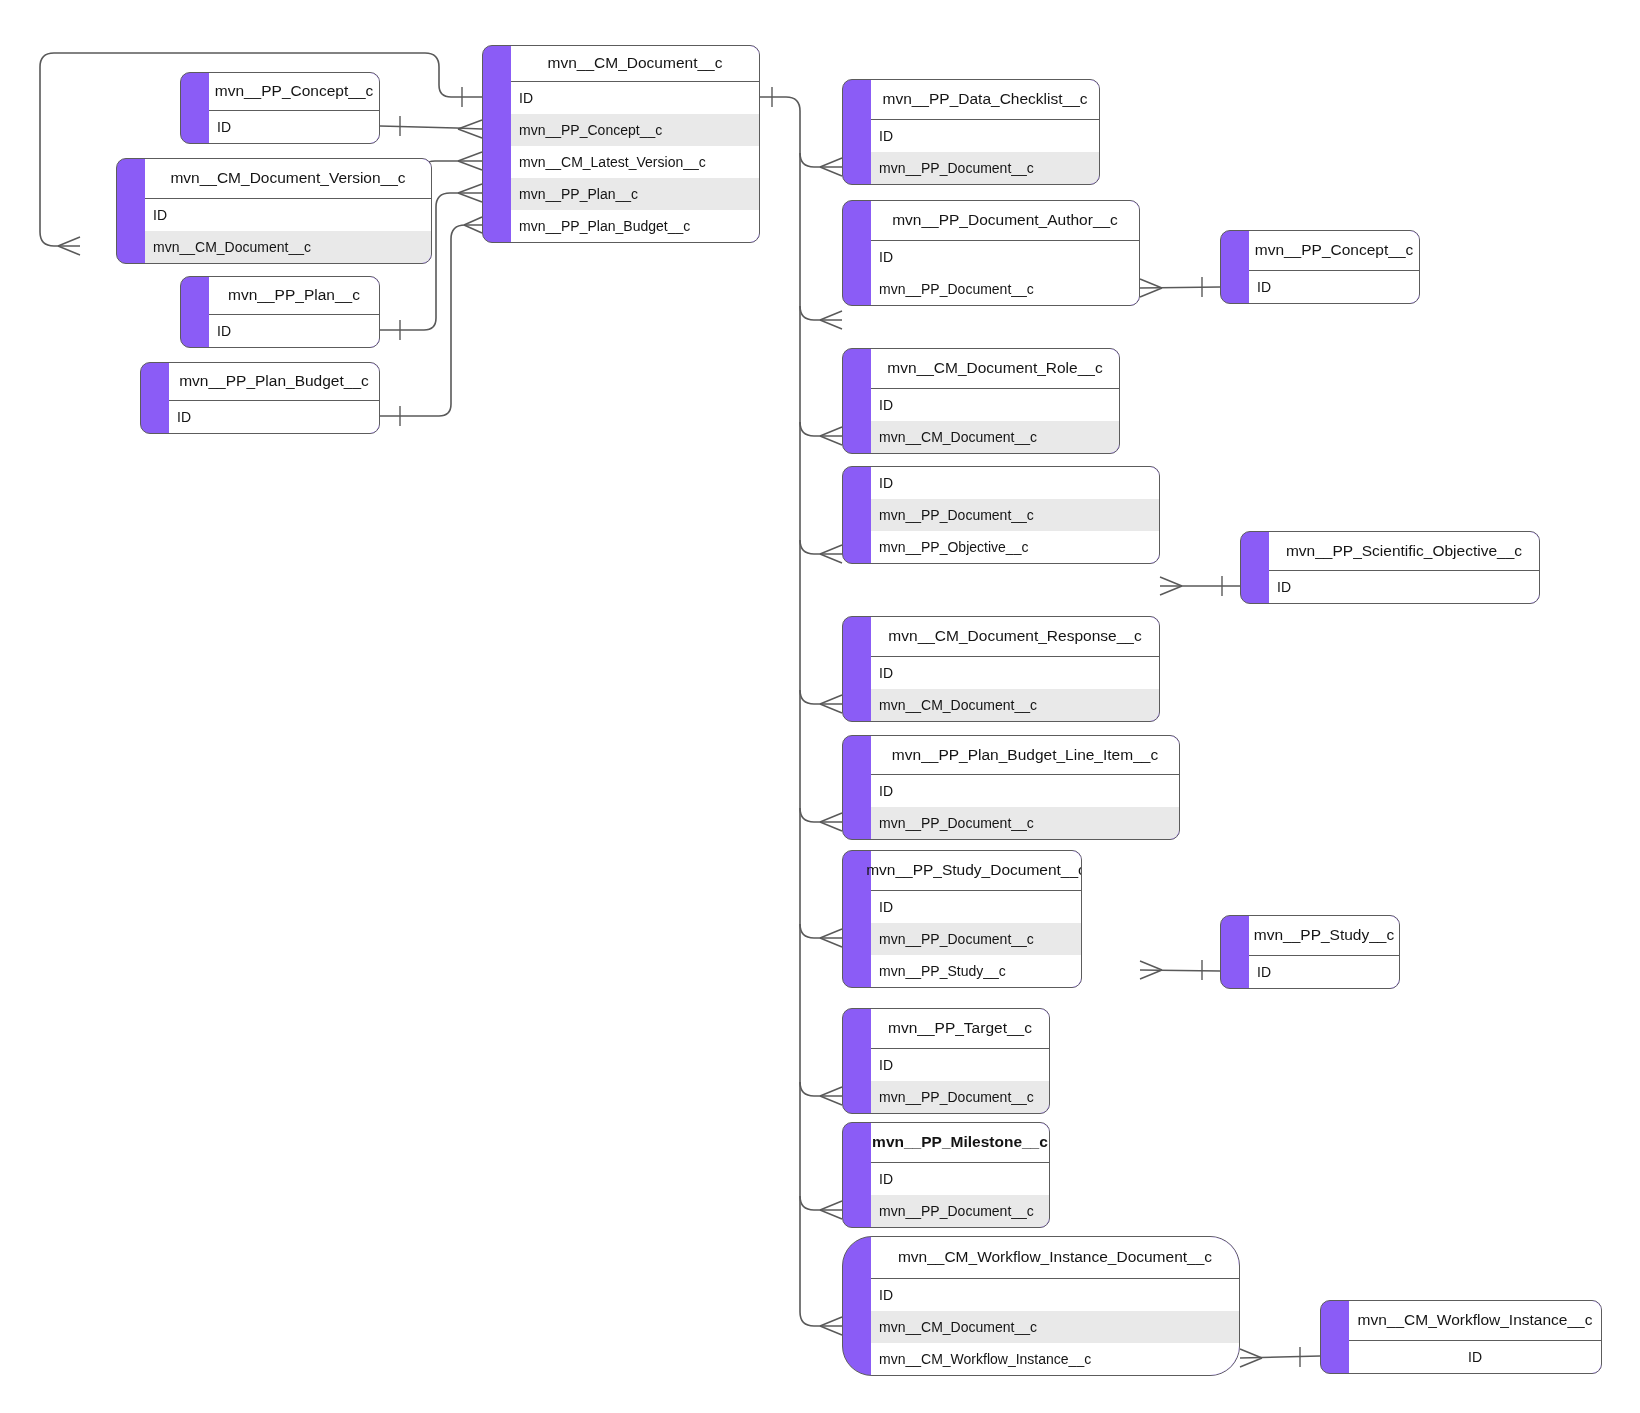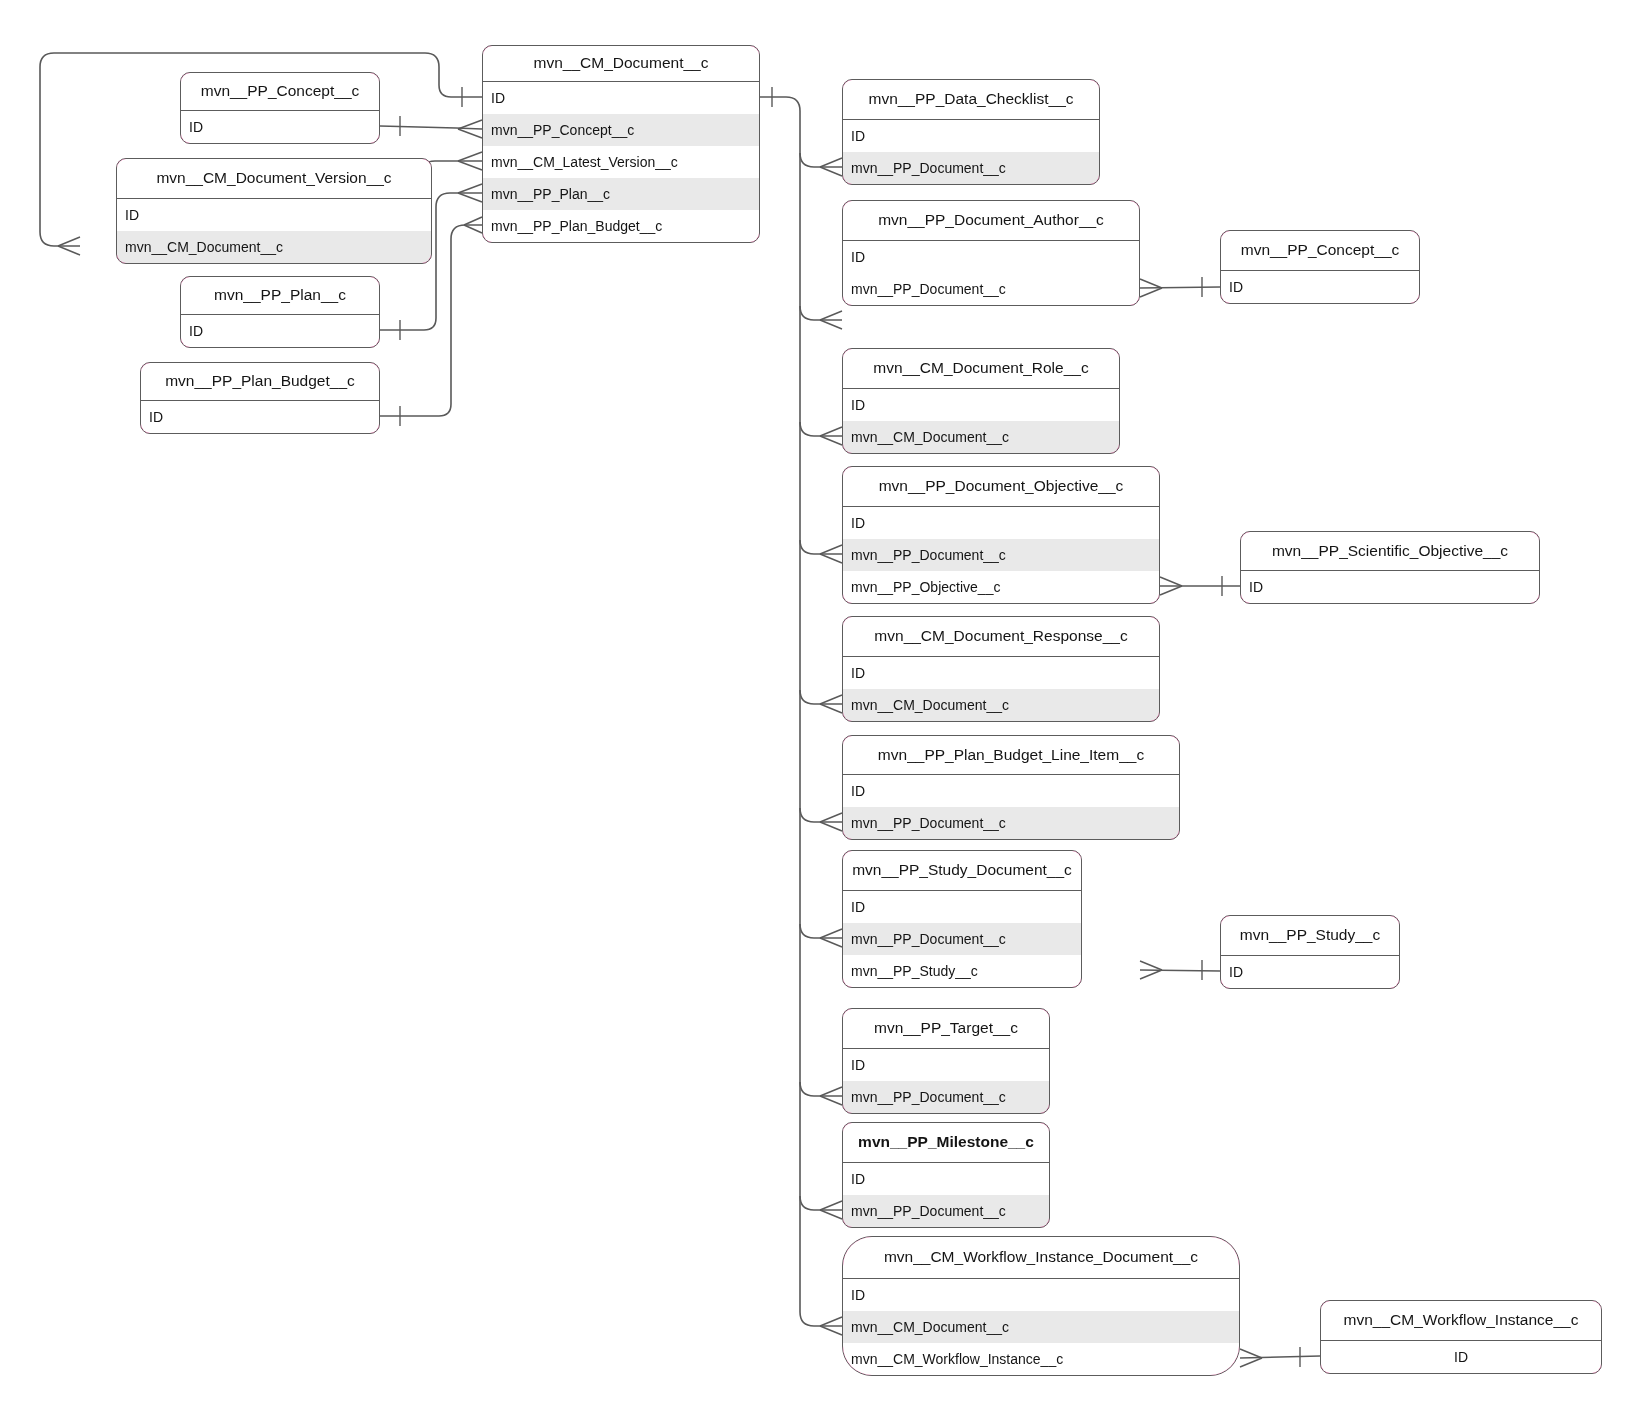--- a/index.html
+++ b/index.html
@@ -2,22 +2,22 @@
 <html><head>
 <meta charset="utf-8">
 <style>
   html,body{margin:0;padding:0;background:#ffffff;}
   #canvas{
     position:relative;width:1640px;height:1413px;background:#ffffff;
     font-family:"Liberation Sans", sans-serif;color:#141414;overflow:hidden;
   }
   #connector-svg{position:absolute;left:0;top:0;}
   .entity{
-    position:absolute;background:#ec4899;border:1.5px solid #5c5c5c;
-    border-radius:10px;overflow:hidden;box-sizing:border-box;
+    position:absolute;background:#8b5cf6;border:1.5px solid #5c5c5c;
+    border-radius:10px;overflow:hidden;box-sizing:border-box;padding-left:28px;
   }
   .entity-title{
     display:flex;align-items:center;justify-content:center;
     border-bottom:1.5px solid #5c5c5c;font-size:15.5px;white-space:nowrap;
     background:#ffffff;
   }
   .entity-row{
     display:flex;align-items:center;height:32px;padding:0 8px;
     font-size:14px;white-space:nowrap;background:#ffffff;
   }
@@ -176,21 +176,20 @@
       <div class="entity" style="left: 1220px; top: 230px; width: 200px;">
         <div class="entity-title" style="height: 38.5px;">mvn__PP_Concept__c</div>
         <div class="entity-row">ID</div>
       </div>
       <div class="entity" style="left: 842px; top: 348px; width: 278px;">
         <div class="entity-title" style="height: 38.5px;">mvn__CM_Document_Role__c</div>
         <div class="entity-row">ID</div>
         <div class="entity-row striped">mvn__CM_Document__c</div>
       </div>
       <div class="entity" style="left: 842px; top: 466px; width: 318px;">
-        <div class="entity-title" style="height: 38.5px;">mvn__PP_Document_Objective__c</div>
         <div class="entity-row">ID</div>
         <div class="entity-row striped">mvn__PP_Document__c</div>
         <div class="entity-row">mvn__PP_Objective__c</div>
       </div>
       <div class="entity" style="left: 1240px; top: 531px; width: 300px;">
         <div class="entity-title" style="height: 37.5px;">mvn__PP_Scientific_Objective__c</div>
         <div class="entity-row">ID</div>
       </div>
       <div class="entity" style="left: 842px; top: 616px; width: 318px;">
         <div class="entity-title" style="height: 38.5px;">mvn__CM_Document_Response__c</div>

